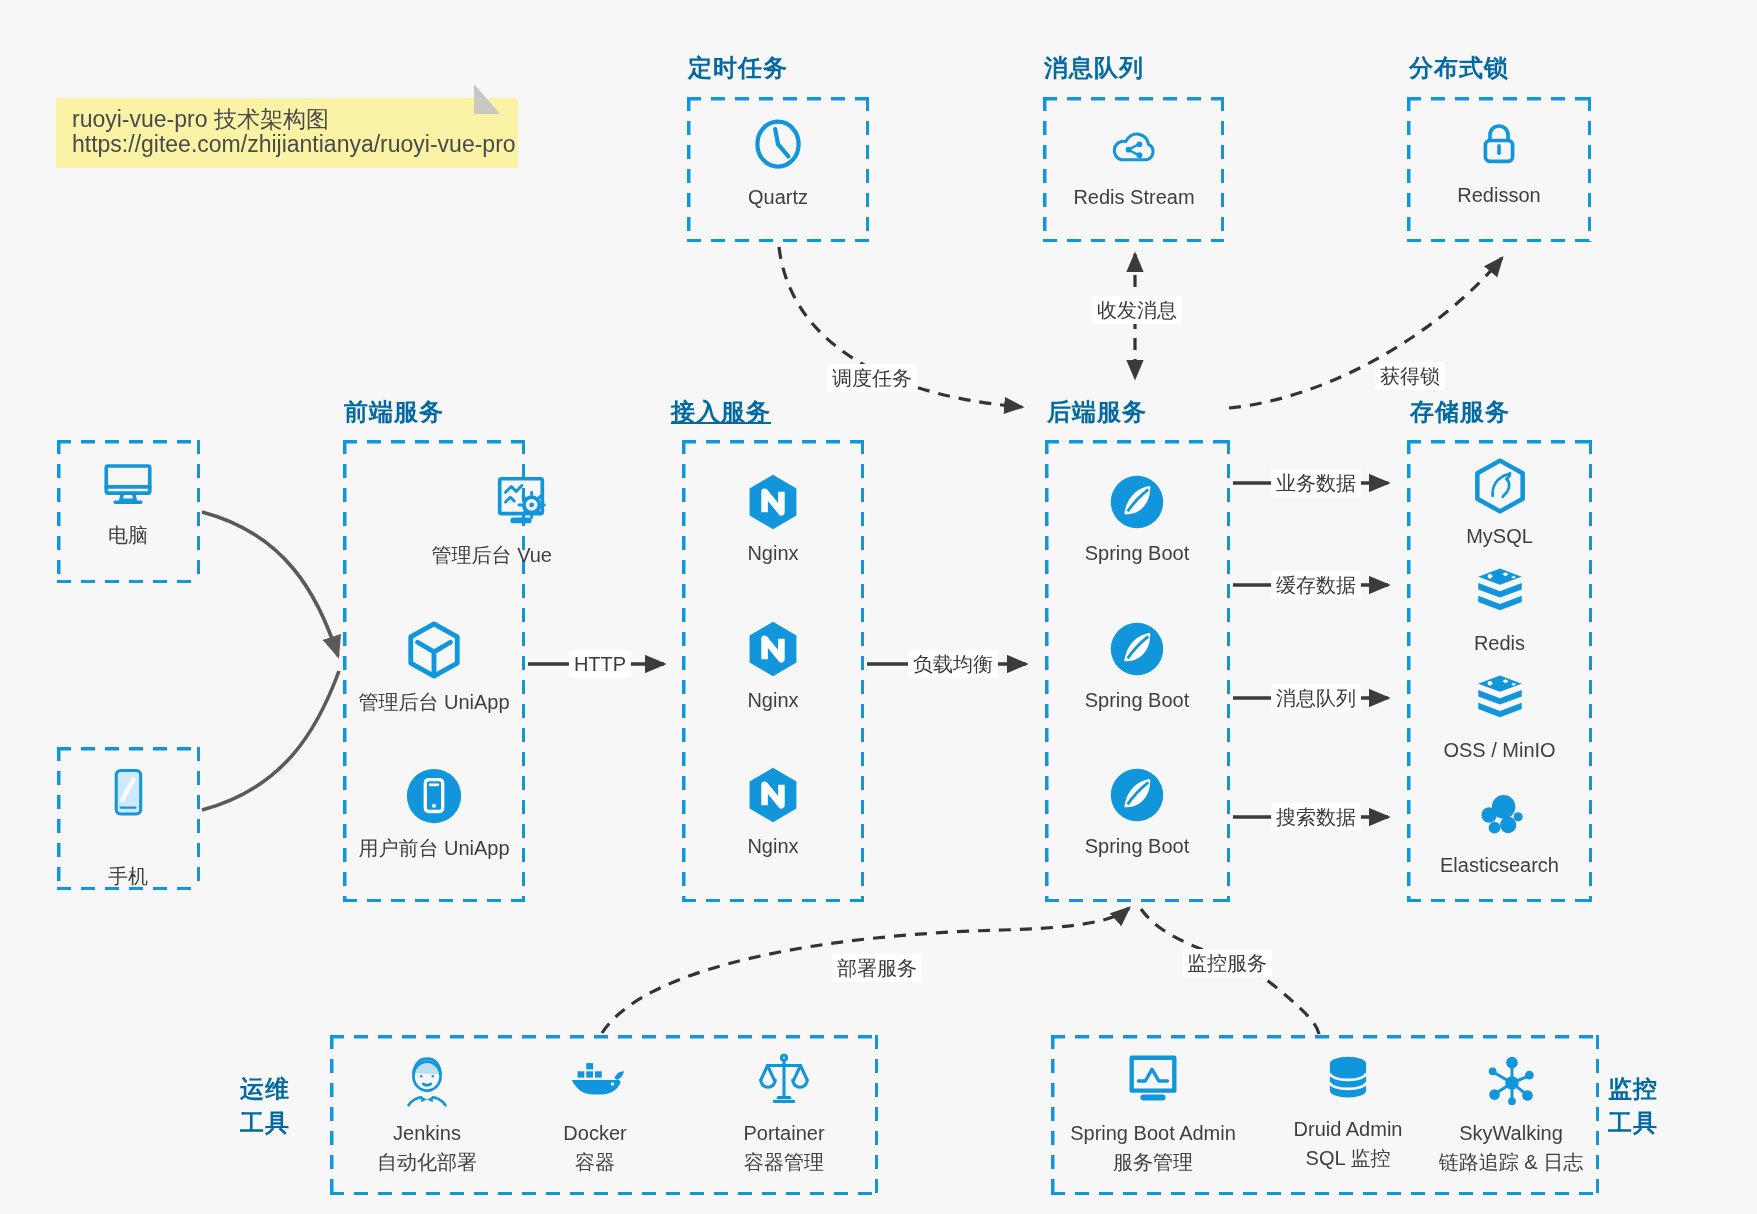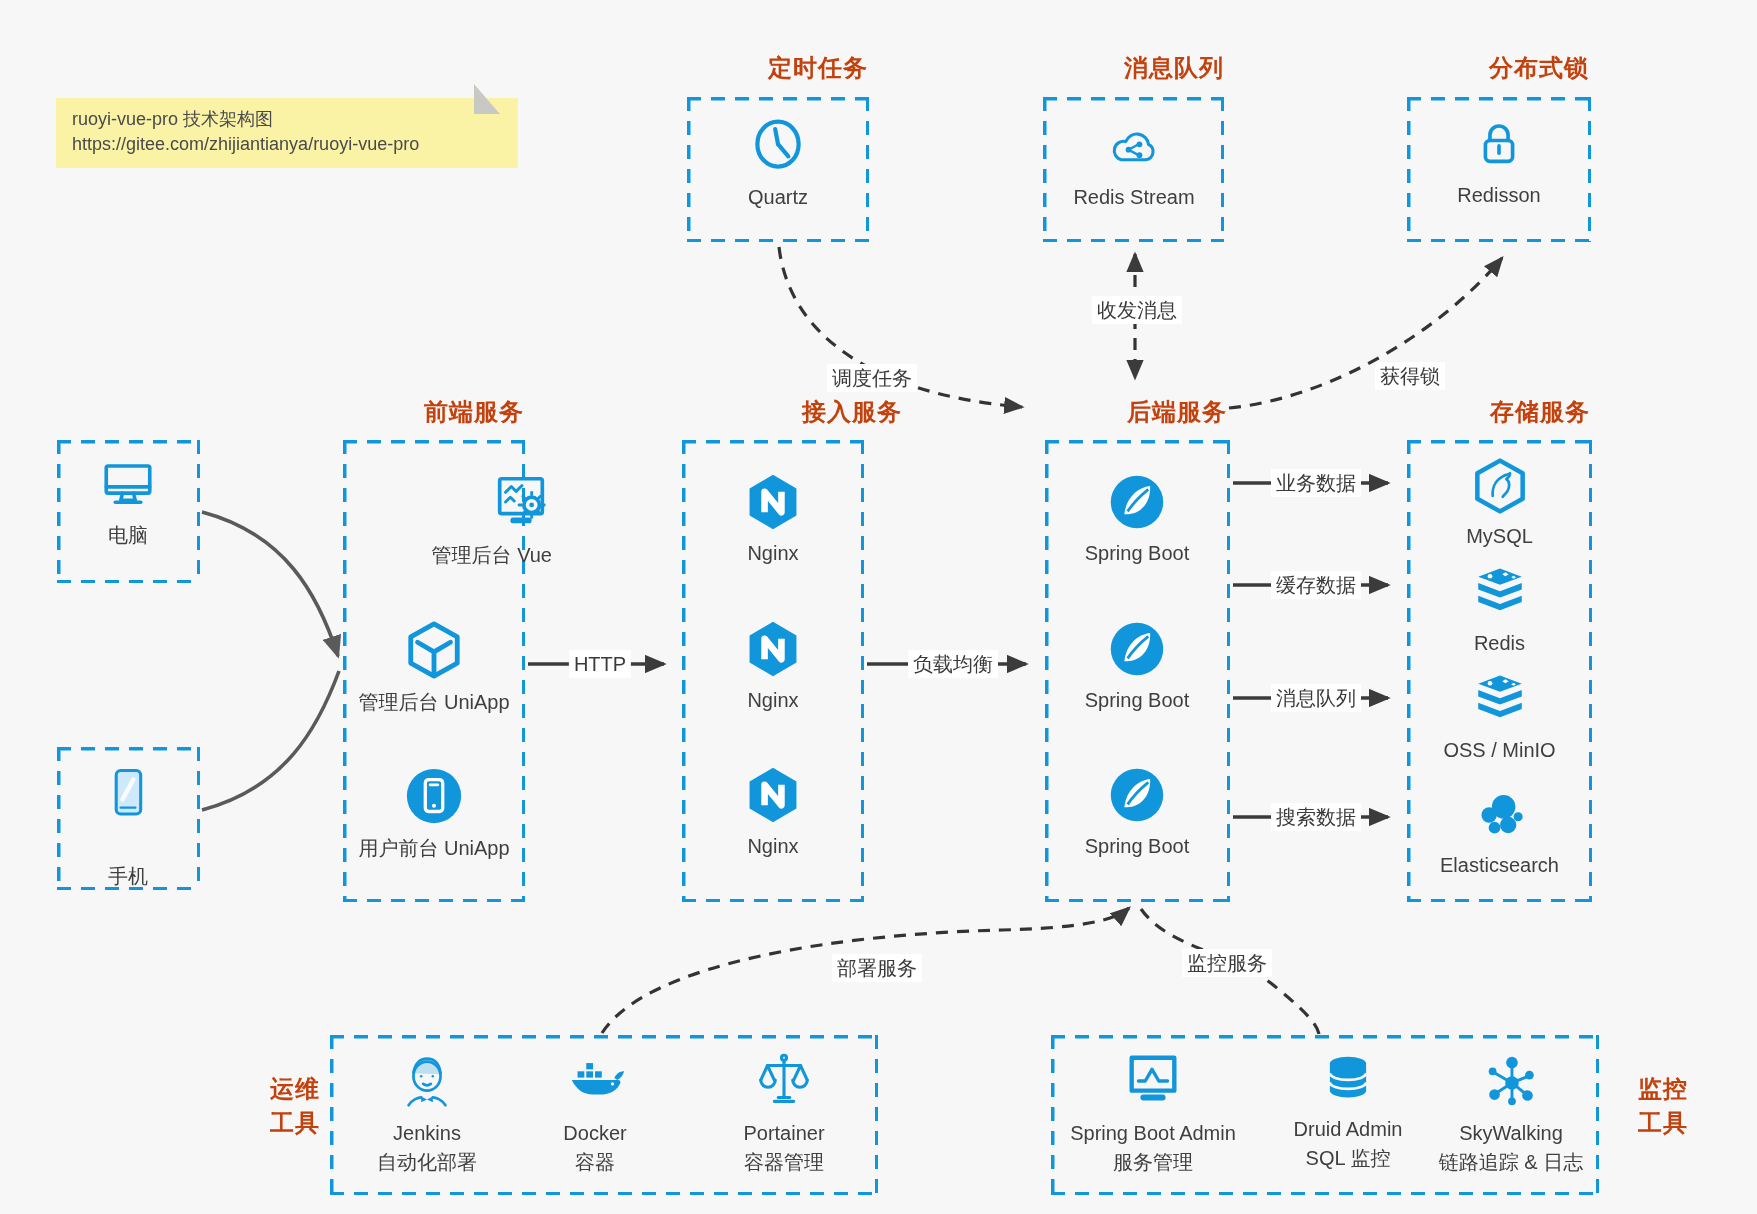--- a/index.html
+++ b/index.html
@@ -8,35 +8,35 @@
 
   
   .dbox{position:absolute;
     background:
       repeating-linear-gradient(90deg,#1296db 0 14px,rgba(0,0,0,0) 14px 24px) left top/100% 3.5px no-repeat,
       repeating-linear-gradient(90deg,#1296db 0 14px,rgba(0,0,0,0) 14px 24px) left bottom/100% 3.5px no-repeat,
       repeating-linear-gradient(180deg,#1296db 0 14px,rgba(0,0,0,0) 14px 24px) left top/3.5px 100% no-repeat,
       repeating-linear-gradient(180deg,#1296db 0 14px,rgba(0,0,0,0) 14px 24px) right top/3.5px 100% no-repeat;
   }
 
-  .rtitle{position:absolute;color:#c2410c;font-weight:bold;font-size:24px;text-align:right;letter-spacing:1px;}
+  .rtitle{position:absolute;color:#0369a1;font-weight:bold;font-size:24px;text-align:left;letter-spacing:1px;}
   .rtitle.two{line-height:34px;}
 
   .node{position:absolute;display:flex;flex-direction:column;align-items:center;}
   .node .ilabel{margin-top:7px;font-size:20px;color:#3f3f3f;text-align:center;white-space:nowrap;line-height:29px;}
   .node .isub{font-size:20px;color:#3f3f3f;text-align:right;white-space:nowrap;line-height:29px;}
   .icon{display:block;}
   .icon svg{display:block;}
 
   .elabel{position:absolute;transform:translate(-50%,-50%);background:#ffffff;color:#3a3a3a;
     font-size:20px;padding:2px 5px;white-space:nowrap;line-height:24px;}
 
   
   .note{position:absolute;left:56px;top:98px;width:462px;height:70px;background:#faf3a6;}
-  .note .ntext{position:absolute;left:16px;top:9px;font-size:18px;color:#4a4a4a;line-height:25px;white-space:nowrap;}
+  .note .ntext{position:absolute;left:16px;top:9px;font-size:23px;color:#4a4a4a;line-height:25px;white-space:nowrap;}
   .note .fold{position:absolute;right:18px;top:-14px;width:0;height:0;
     border-bottom:30px solid #c9c9c4;border-right:26px solid rgba(0,0,0,0);}
 </style>
 </head>
 <body>
 
 <div id="canvas">
 
   <svg class="edges" width="1757" height="1214" viewBox="0 0 1757 1214">
     <defs>
@@ -70,21 +70,21 @@
     <div class="ntext">
       <div>ruoyi-vue-pro 技术架构图</div>
       <div>https://gitee.com/zhijiantianya/ruoyi-vue-pro</div>
     </div>
   </div>
 
   <div class="rtitle" style="left:688px;top:52px;width:180px;">定时任务</div>
   <div class="rtitle" style="left:1044px;top:52px;width:180px;">消息队列</div>
   <div class="rtitle" style="left:1409px;top:52px;width:180px;">分布式锁</div>
   <div class="rtitle" style="left:344px;top:396px;width:180px;">前端服务</div>
-  <div class="rtitle" style="left:722px;top:396px;width:180px;">接入服务</div>
+  <div class="rtitle" style="left:671px;top:396px;width:180px;text-decoration:underline;">接入服务</div>
   <div class="rtitle" style="left:1047px;top:396px;width:180px;">后端服务</div>
   <div class="rtitle" style="left:1410px;top:396px;width:180px;">存储服务</div>
   <div class="rtitle two" style="left:240px;top:1072px;width:80px;">
     <div>运维</div>
     <div>工具</div>
   </div>
   <div class="rtitle two" style="left:1608px;top:1072px;width:80px;">
     <div>监控</div>
     <div>工具</div>
   </div>

